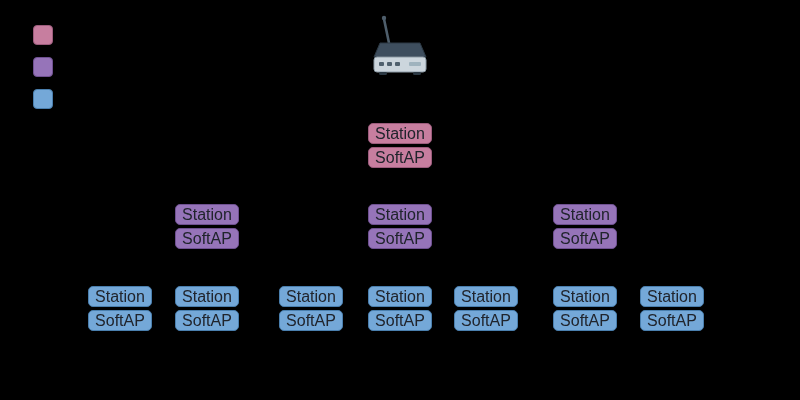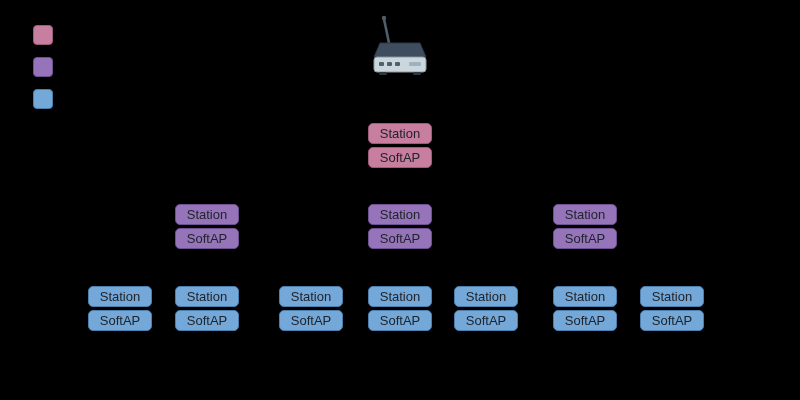--- a/index.html
+++ b/index.html
@@ -48,21 +48,21 @@
     display: flex;
     flex-direction: column;
     gap: 3px;
   }
   .box {
     height: 19px;
     border-radius: 5px;
     display: flex;
     align-items: center;
     justify-content: center;
-    font-size: 13px;
+    font-size: 16px;
     line-height: 1;
     color: #20242c;
     border: 1px solid transparent;
   }
   .node.root .box { border-color: #9c5c7c; }
   .node.mid  .box { border-color: #6f5191; }
   .node.leaf .box { border-color: #4a7fae; }
 </style>
 </head>
 <body>

